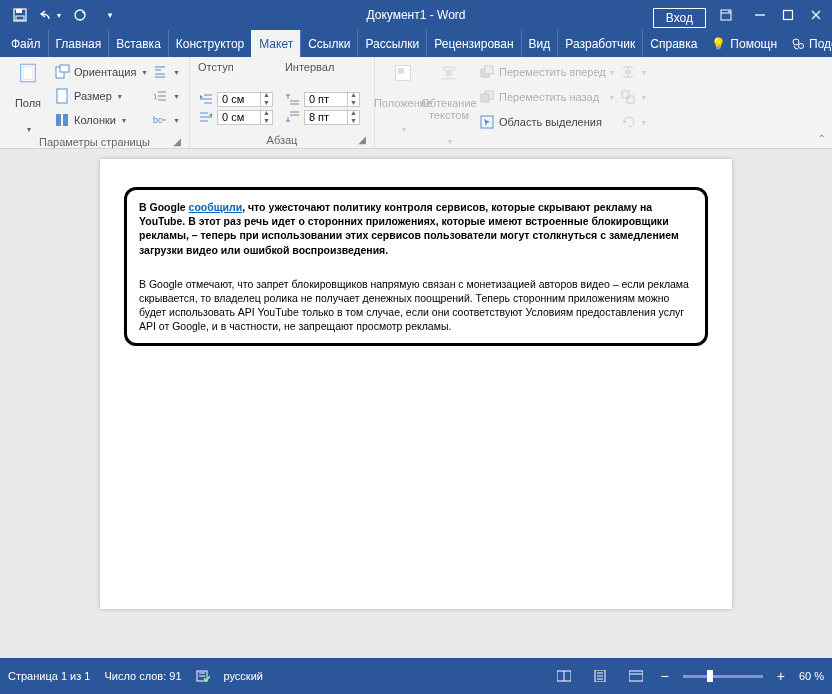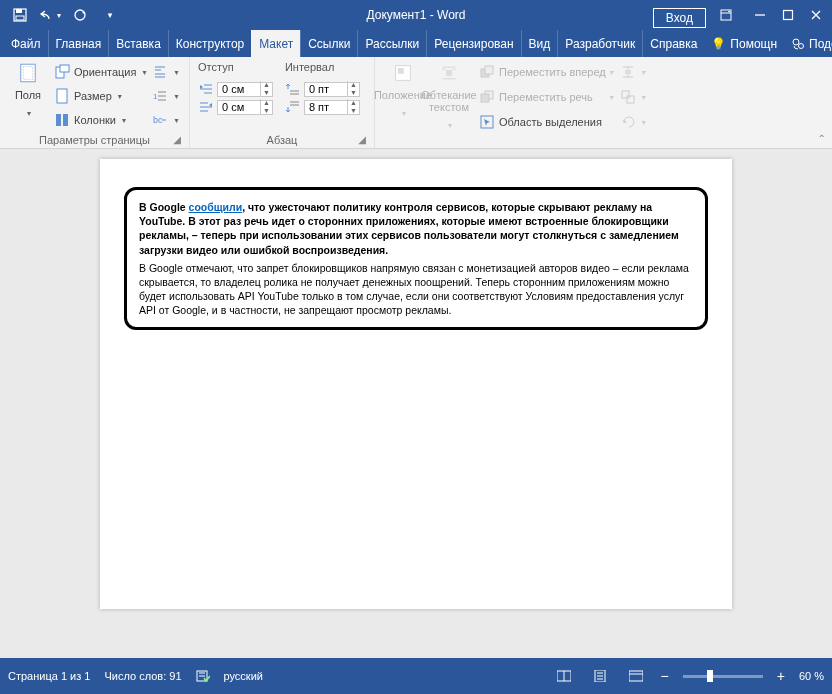--- a/index.html
+++ b/index.html
@@ -17,38 +17,38 @@
   .menuitem:first-child { border-left: none; }
   .menuitem.active { background: #f3f3f3; color: #2b579a; }
   .menubar .spacer { flex: 1; }
   .menubar .icon-lead { margin-right: 4px; }
 
   .ribbon { background: #f3f3f3; border-bottom: 1px solid #d4d4d4; height: 92px; display: flex; position: relative; }
   .ribbon-group { border-right: 1px solid #e1e1e1; padding: 4px 8px 2px 8px; display: flex; flex-direction: column; }
   .ribbon-group .controls { flex: 1; display: flex; gap: 6px; }
   .ribbon-group .caption { font-size: 11px; color: #666; text-align: center; padding-top: 2px; position: relative; }
   .dlg-launcher { position: absolute; right: -2px; bottom: 1px; width: 12px; height: 12px; cursor: pointer; color: #888; font-size: 10px; display: flex; align-items: center; justify-content: center; }
-  .big-btn { width: 40px; display: flex; flex-direction: column; align-items: center; justify-content: flex-start; font-size: 11px; color: #444; cursor: pointer; padding-top: 4px; gap: 8px; }
+  .big-btn { width: 40px; display: flex; flex-direction: column; align-items: center; justify-content: flex-start; font-size: 11px; color: #444; cursor: pointer; padding-top: 4px; gap: 16px; }
   .big-btn.disabled { color: #b0b0b0; cursor: default; }
   .small-row { display: flex; align-items: center; gap: 4px; font-size: 11px; color: #444; height: 22px; cursor: pointer; }
   .small-row.disabled { color: #b0b0b0; cursor: default; }
   .col { display: flex; flex-direction: column; gap: 2px; }
   .spin { display: flex; align-items: center; border: 1px solid #c8c8c8; background: #fff; height: 15px; }
   .spin input { border: none; width: 42px; font-size: 11px; padding: 0 4px; outline: none; }
   .spin .arrows { display: flex; flex-direction: column; border-left: 1px solid #c8c8c8; }
   .spin .arrows span { font-size: 7px; line-height: 8px; padding: 0 2px; cursor: pointer; color: #666; }
-  .lbl { font-size: 11px; color: #555; margin-bottom: 6px; }
+  .lbl { font-size: 11px; color: #555; margin-bottom: 16px; }
   .ico { width: 16px; height: 16px; display: inline-flex; align-items: center; justify-content: center; }
   .chev { font-size: 8px; color: #666; margin-left: 2px; }
   .collapse { position: absolute; right: 6px; bottom: 4px; font-size: 10px; color: #888; cursor: pointer; }
 
   .doc-area { flex: 1; background: #eaeaea; overflow: auto; position: relative; }
   .page { width: 632px; min-height: 450px; background: #fff; margin: 10px auto 24px auto; box-shadow: 0 0 4px rgba(0,0,0,.25); padding: 28px 24px; }
   .textbox { border: 3px solid #000; border-radius: 12px; padding: 10px 12px; font-size: 10.5px; line-height: 1.35; color: #000; }
-  .textbox p { margin-bottom: 4px; }
+  .textbox p { margin-bottom: 20px; }
   .textbox p:last-child { margin-bottom: 0; }
   .textbox .bold { font-weight: bold; }
   .textbox a { color: #0563c1; text-decoration: underline; font-weight: bold; }
 
   .statusbar { background: #2b579a; height: 36px; display: flex; align-items: center; color: #fff; font-size: 11px; padding: 0 8px; gap: 14px; }
   .statusbar .spacer { flex: 1; }
   .sb-item { display: flex; align-items: center; gap: 4px; cursor: pointer; }
   .viewbtn { width: 22px; height: 20px; display: flex; align-items: center; justify-content: center; cursor: pointer; }
   .zoom-slider { width: 80px; height: 3px; background: rgba(255,255,255,.4); position: relative; cursor: pointer; }
   .zoom-slider .thumb { position: absolute; width: 6px; height: 12px; background: #fff; top: -5px; left: 30%; }
@@ -323,21 +323,21 @@
             <span>Переместить вперед</span>
             <span class="chev" style="color:#ccc;margin-left:auto">▾</span>
           </div>
         <div class="small-row disabled">
             <span class="ico">
               <svg width="14" height="14">
                 <rect x="5" y="1" width="8" height="8" fill="#eee" stroke="#ccc"></rect>
                 <rect x="1" y="4" width="8" height="8" fill="#ddd" stroke="#ccc"></rect>
               </svg>
             </span>
-            <span>Переместить речь</span>
+            <span>Переместить назад</span>
             <span class="chev" style="color:#ccc;margin-left:auto">▾</span>
           </div>
         <div class="small-row">
             <span class="ico">
               <svg width="14" height="14">
                 <rect x="1" y="1" width="12" height="12" fill="none" stroke="#5b8fd4"></rect>
                 <path d="M4 4 L10 7 L7 8 L6 11 Z" fill="#5b8fd4"></path>
               </svg>
             </span>
             <span>Область выделения</span>

